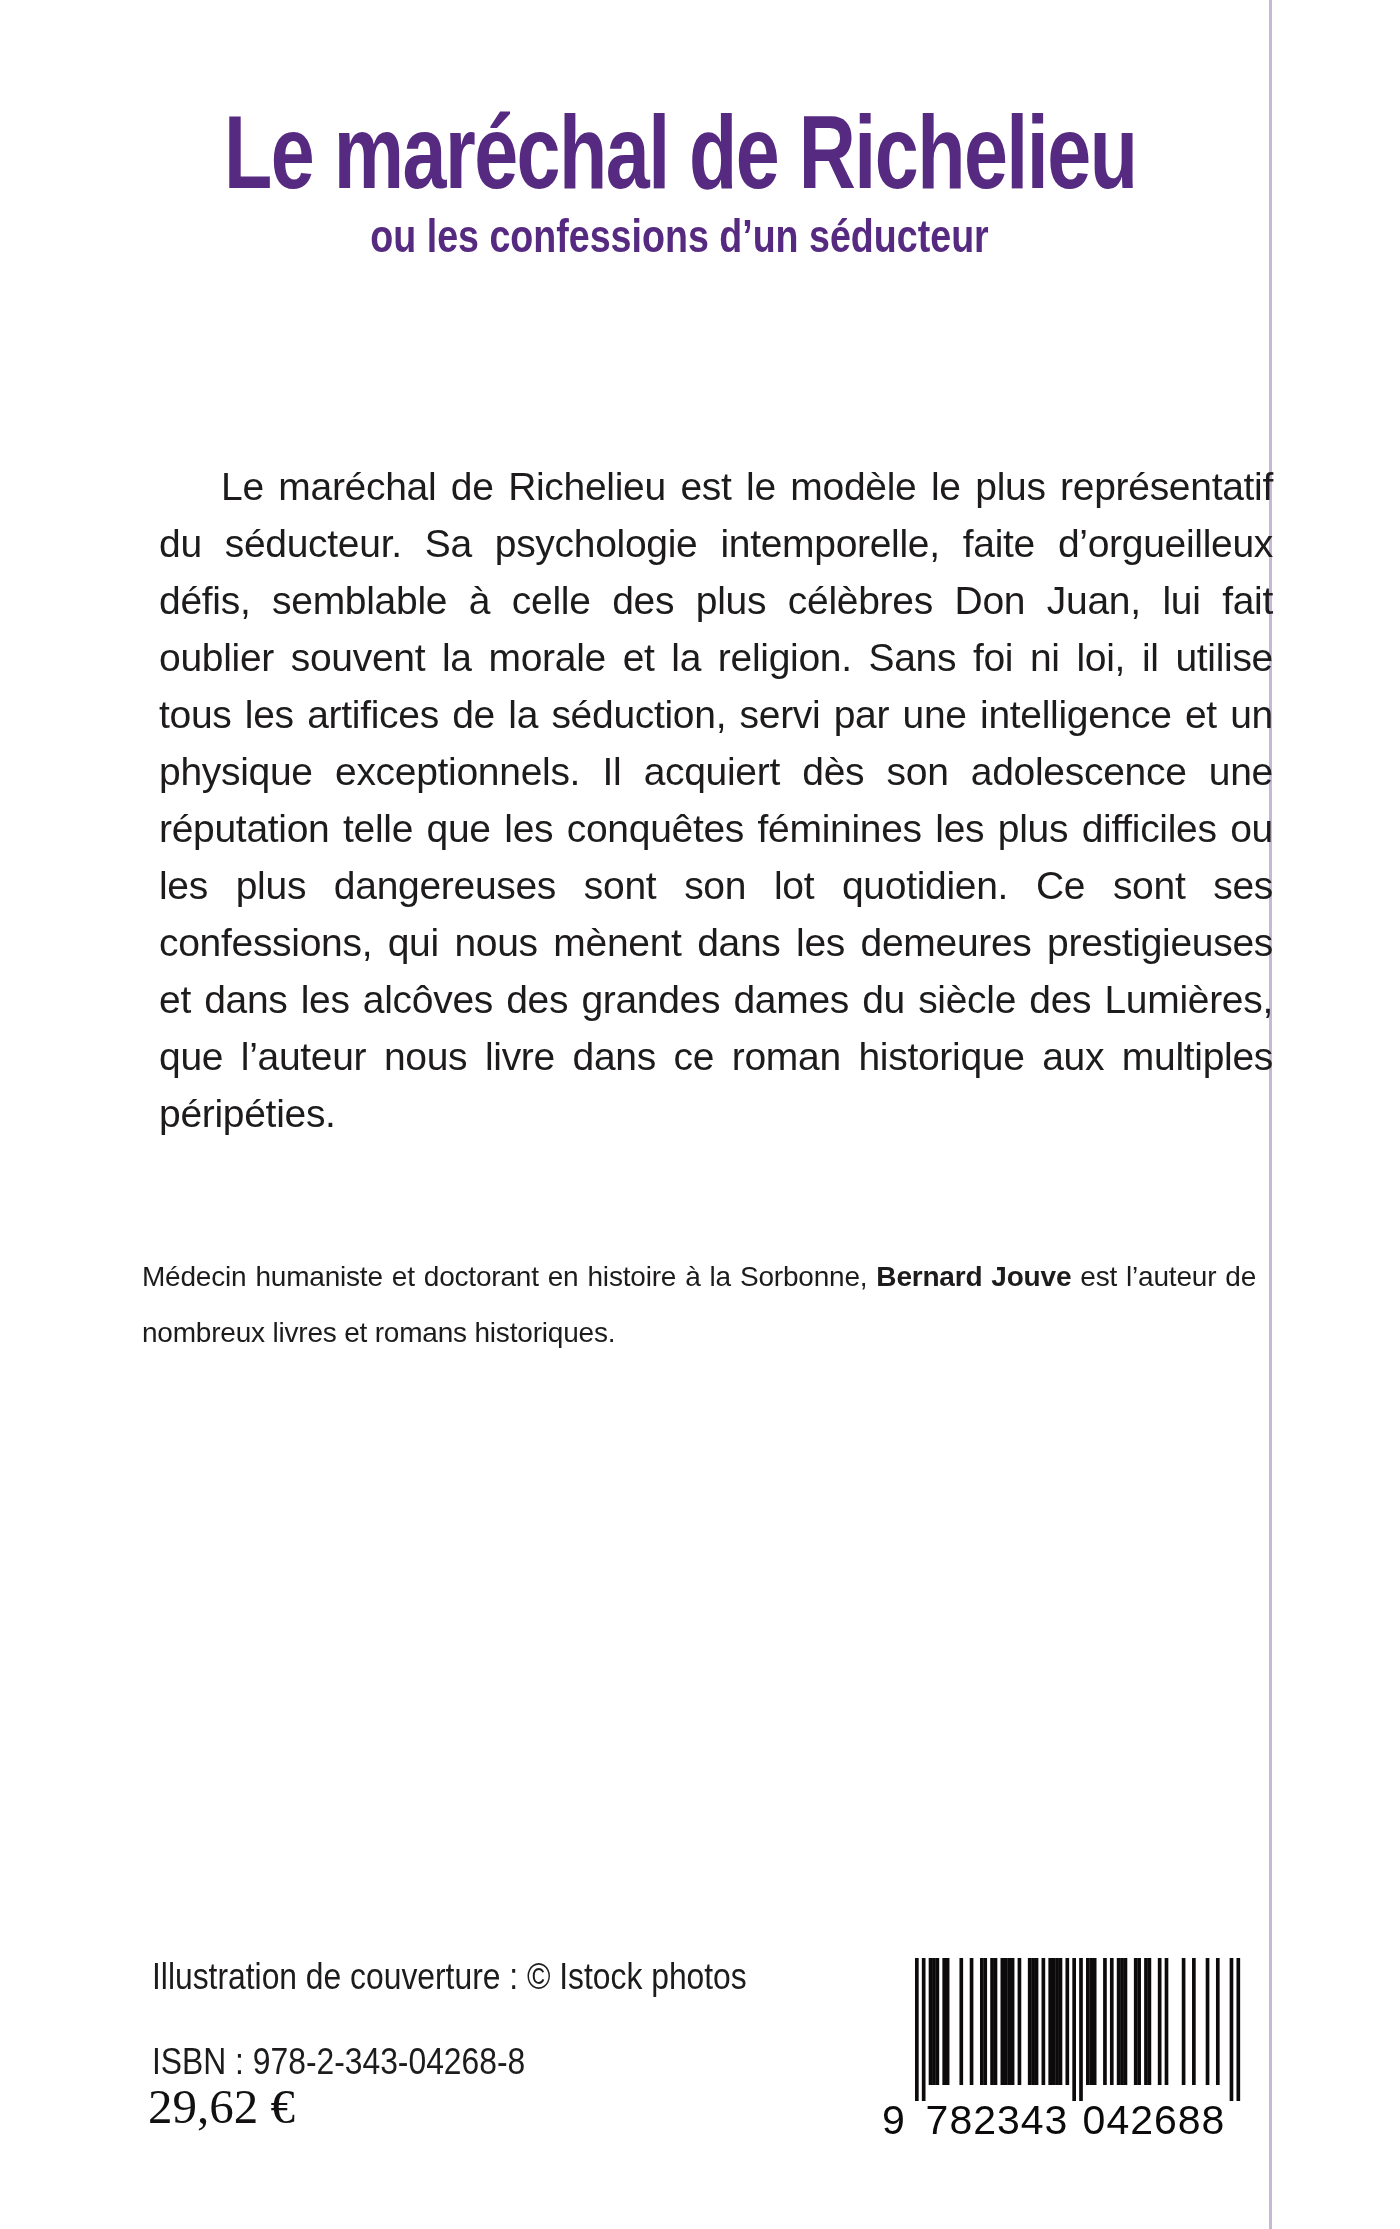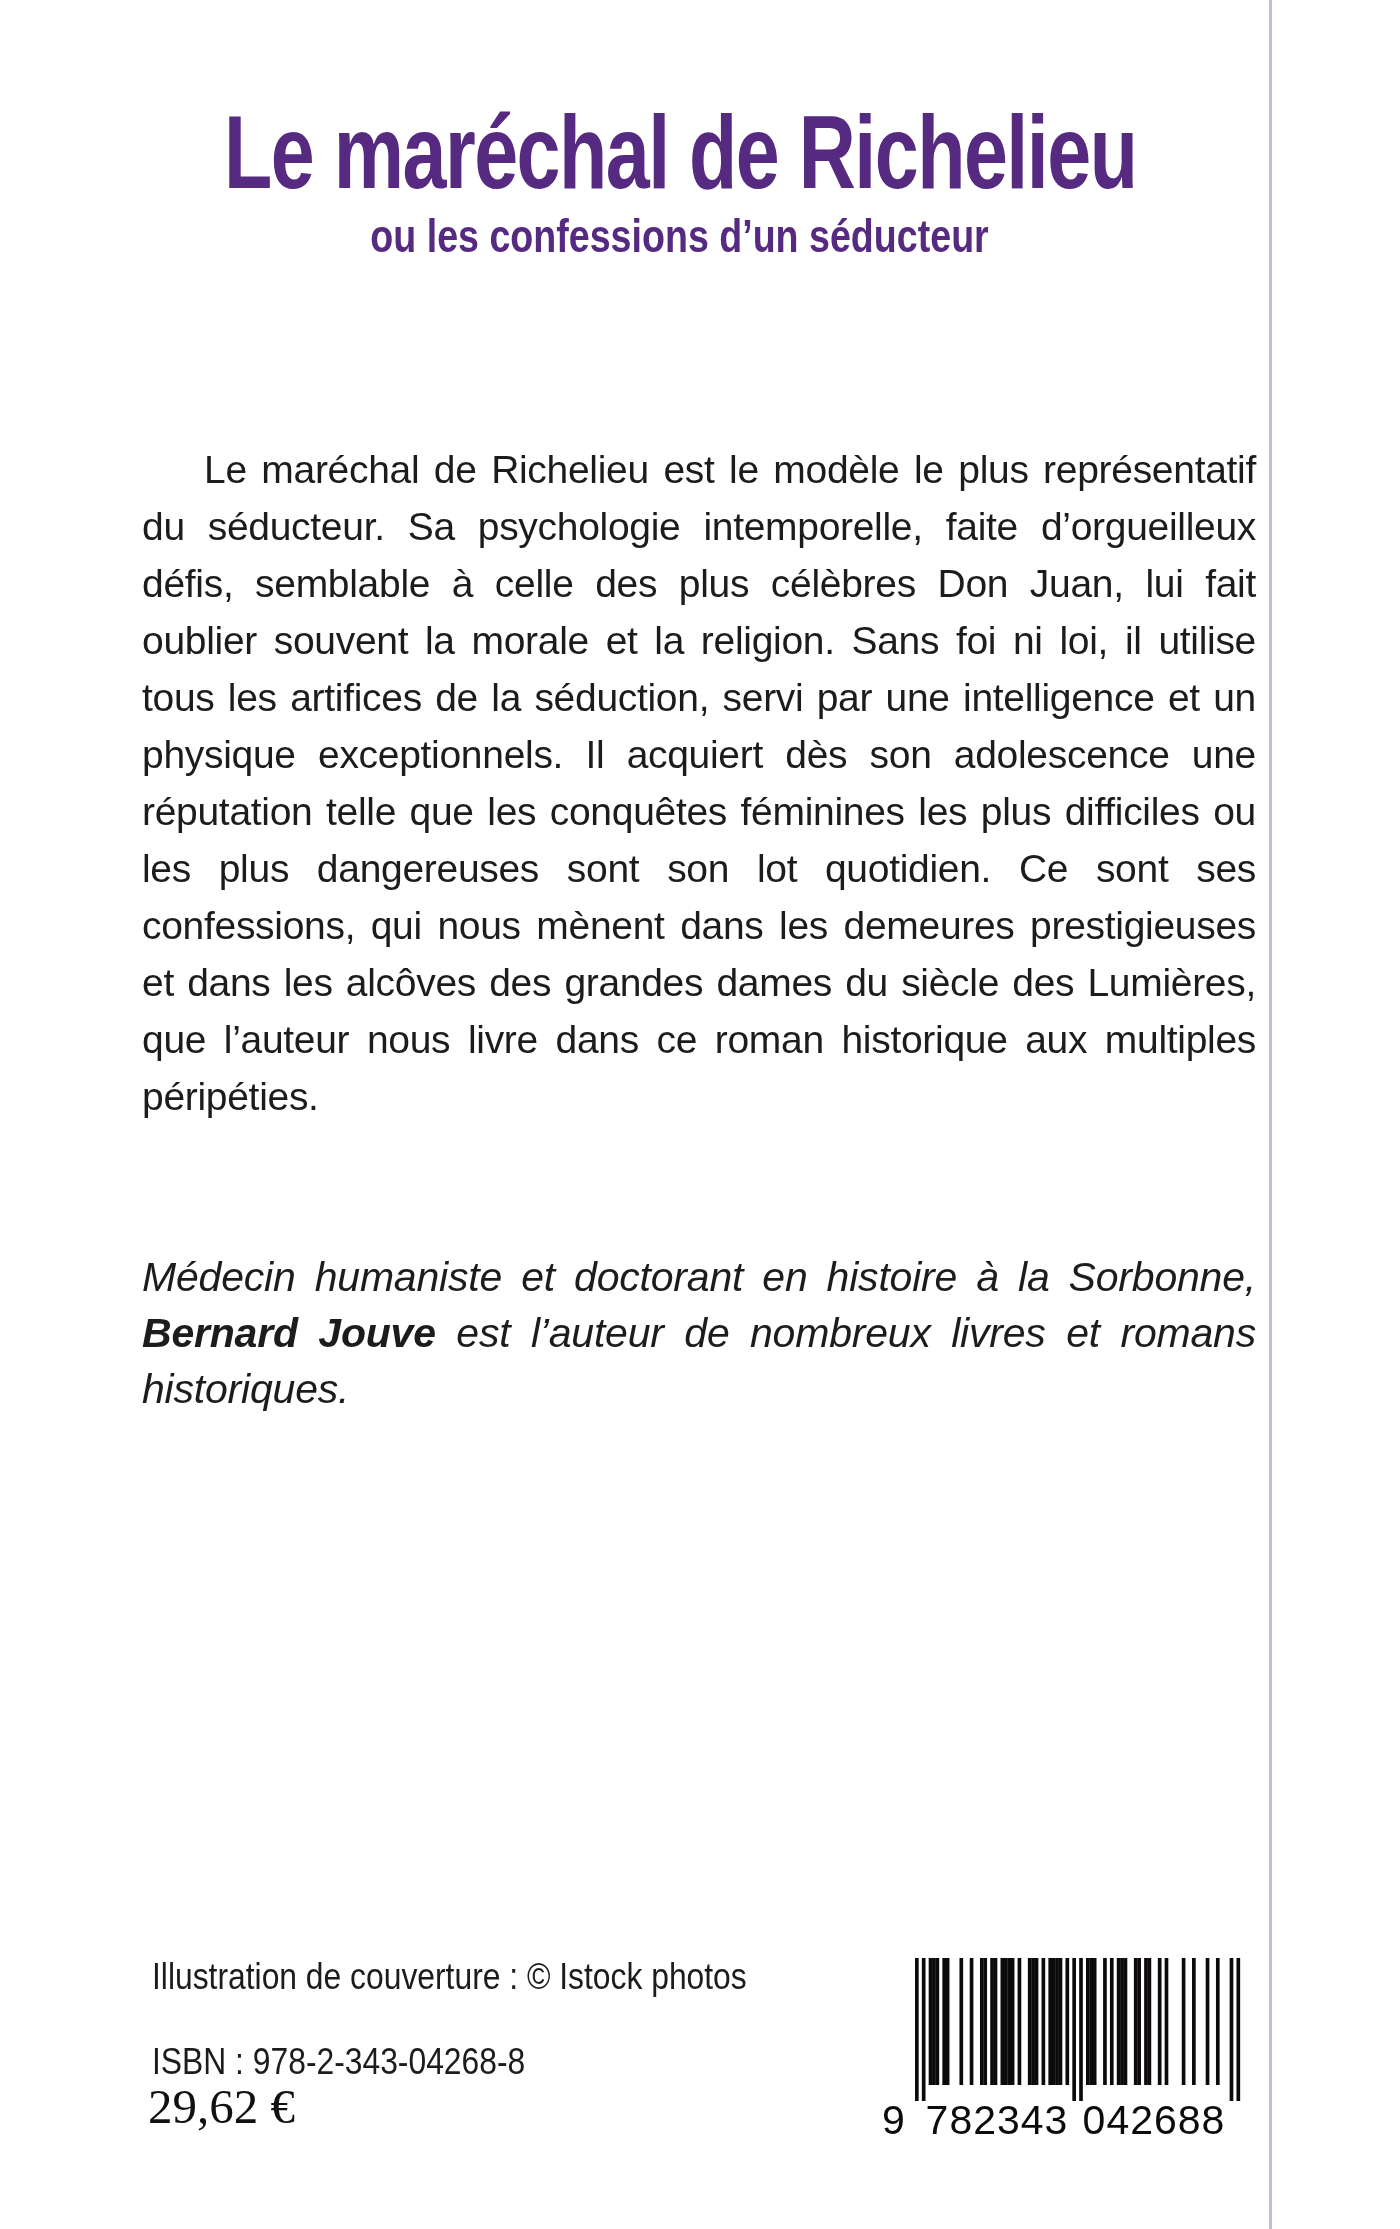--- a/index.html
+++ b/index.html
@@ -41,37 +41,36 @@
     line-height: 1.1;
     font-weight: bold;
     color: #562a80;
   }
   .subtitle-inner { display: inline-block; transform: scaleX(0.80); transform-origin: center; white-space: nowrap; }
   .synopsis {
     position: absolute;
     top: 441px;
     left: 142px;
     width: 1114px;
-    margin: 0;
+    margin: 17px;
     font-size: 39px;
     line-height: 57px;
     letter-spacing: -0.3px;
     text-align: justify;
     text-indent: 62px;
   }
   .bio {
     position: absolute;
     top: 1249px;
     left: 142px;
     width: 1114px;
     margin: 0;
-    font-size: 41px;
+    font-size: 28px;
     line-height: 56px;
     letter-spacing: -0.2px;
-    font-style: italic;
     text-align: justify;
   }
   .bio strong { font-weight: bold; }
   .credit {
     position: absolute;
     top: 1956px;
     left: 152px;
     font-size: 37px;
     transform: scaleX(0.86);
     transform-origin: left center;

